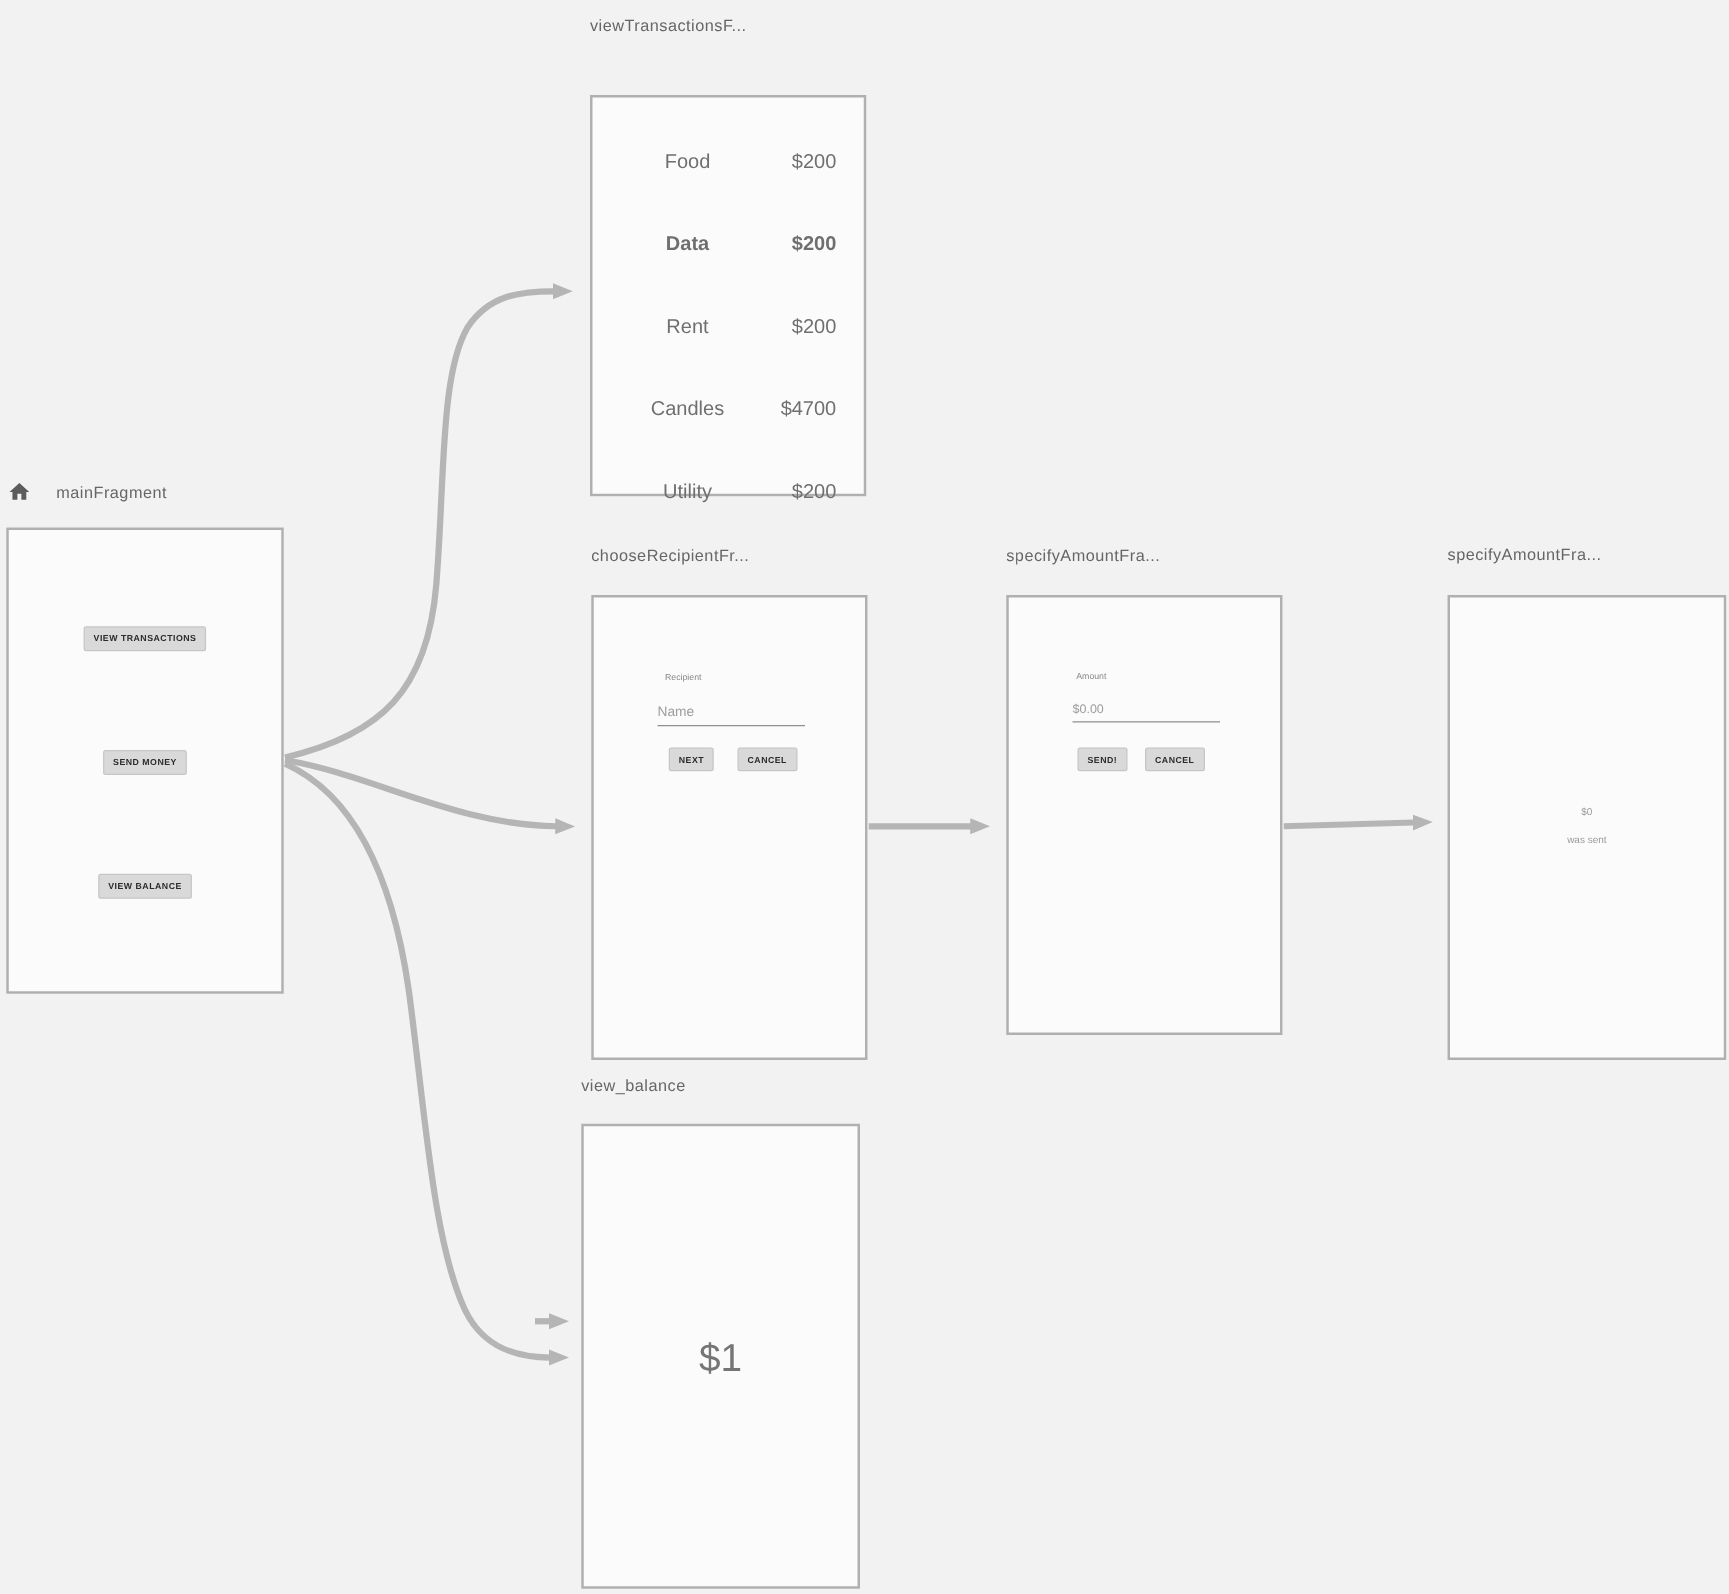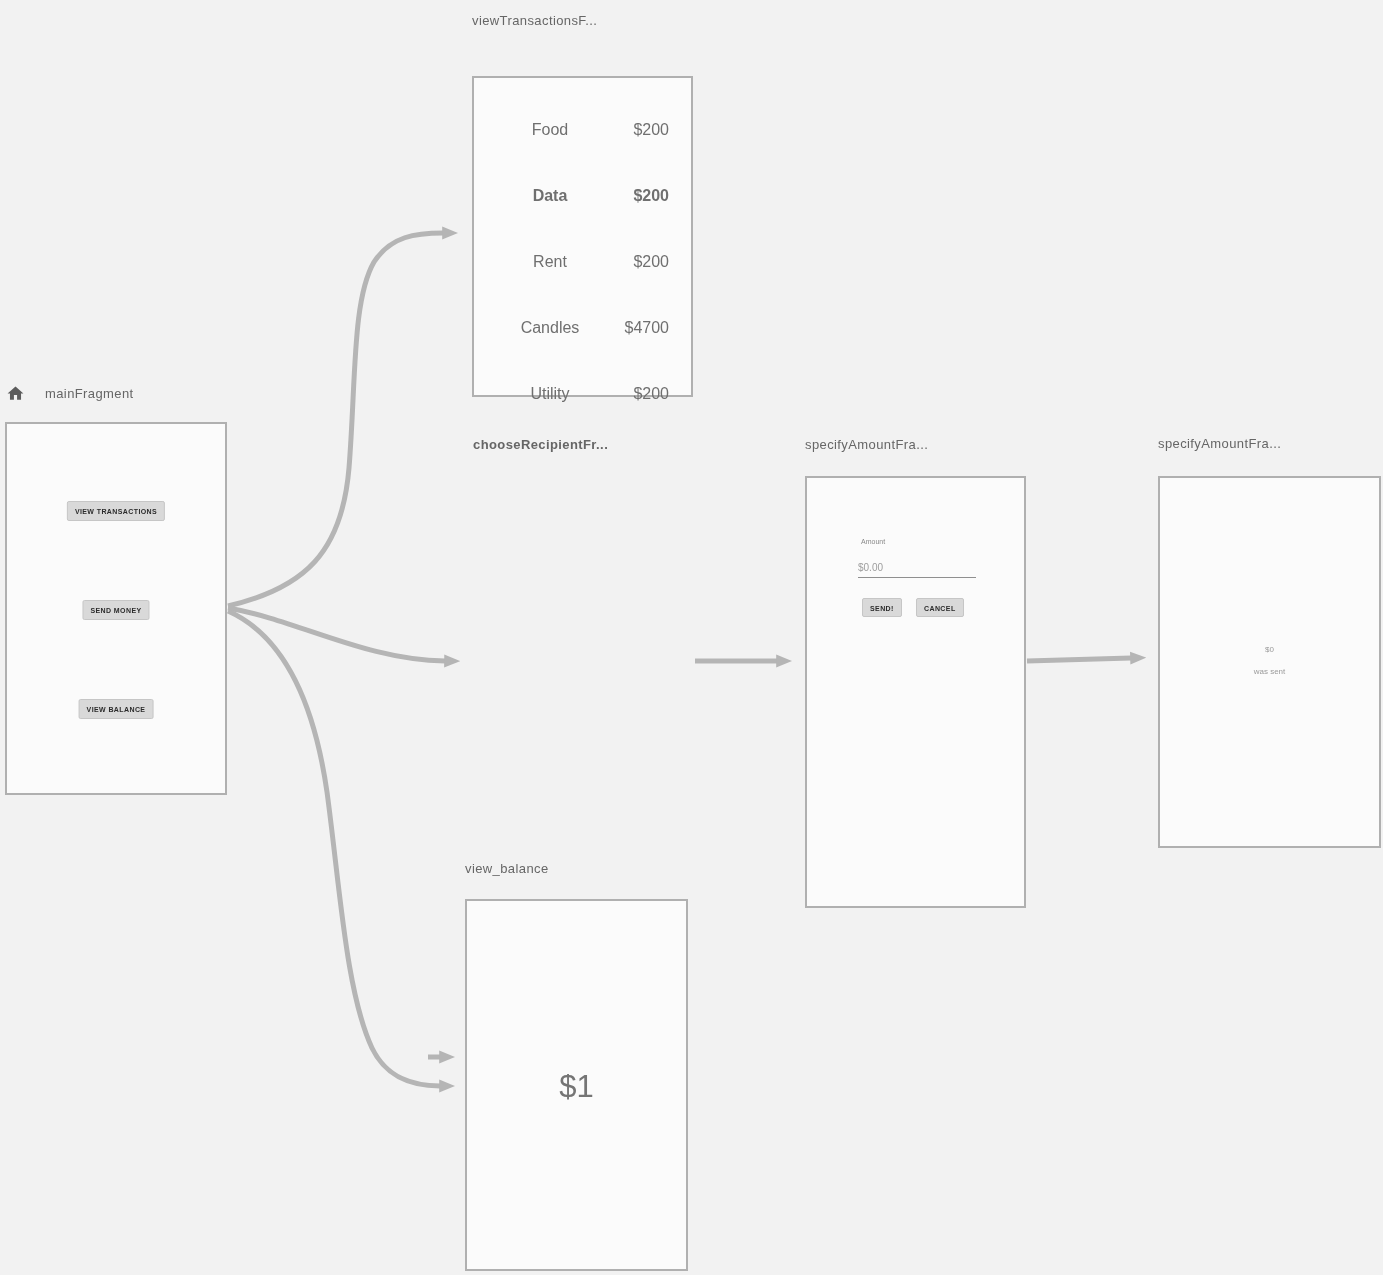--- a/index.html
+++ b/index.html
@@ -106,28 +106,35 @@
     <div class="tx-row" style="top:241px;">
       <span class="tx-label">Candles</span>
       <span class="tx-value">$4700</span>
     </div>
     <div class="tx-row" style="top:307px;">
       <span class="tx-label">Utility</span>
       <span class="tx-value">$200</span>
     </div>
   </div>
 
-  <div class="frag-header" style="left:473px; top:437px;font-weight:bold;">
+  <div class="frag-header" style="left:473px; top:437px;">
     <span>chooseRecipientFr...</span>
+  </div>
+  <div class="device" style="left:473px; top:476px; width:221px; height:372px;">
+    <span class="field-label" style="left:57px; top:61px;">Recipient</span>
+    <span class="field-hint" style="left:51px; top:86px;">Name</span>
+    <div class="field-line" style="left:51px; top:102px; width:118px;"></div>
+    <div class="mini-btn" style="left:60px; top:120px; height:19px; line-height:19px;">NEXT</div>
+    <div class="mini-btn" style="left:115px; top:120px; height:19px; line-height:19px;">CANCEL</div>
   </div>
 
   <div class="frag-header" style="left:805px; top:437px;">
     <span>specifyAmountFra...</span>
   </div>
-  <div class="device" style="left:805px; top:476px; width:221px; height:432px;">
+  <div class="device" style="left:805px; top:476px; width:221px; height:352px;">
     <span class="field-label" style="left:54px; top:60px;">Amount</span>
     <span class="field-value" style="left:51px; top:84px;">$0.00</span>
     <div class="field-line" style="left:51px; top:99px; width:118px;"></div>
     <div class="mini-btn" style="left:55px; top:120px; height:19px; line-height:19px;">SEND!</div>
     <div class="mini-btn" style="left:109px; top:120px; height:19px; line-height:19px;">CANCEL</div>
   </div>
 
   <div class="frag-header" style="left:1158px; top:436px;">
     <span>specifyAmountFra...</span>
   </div>

